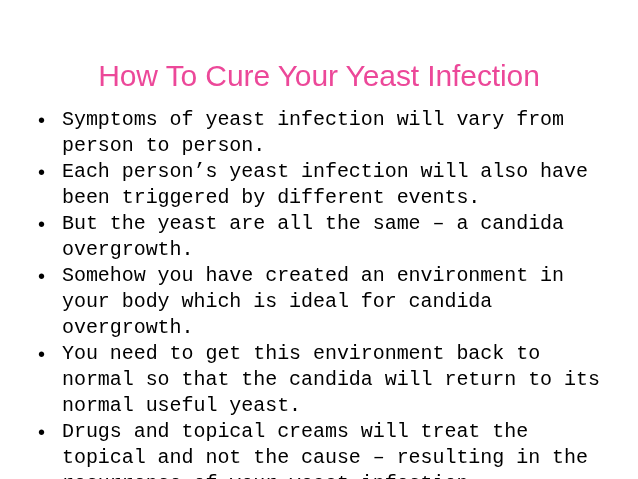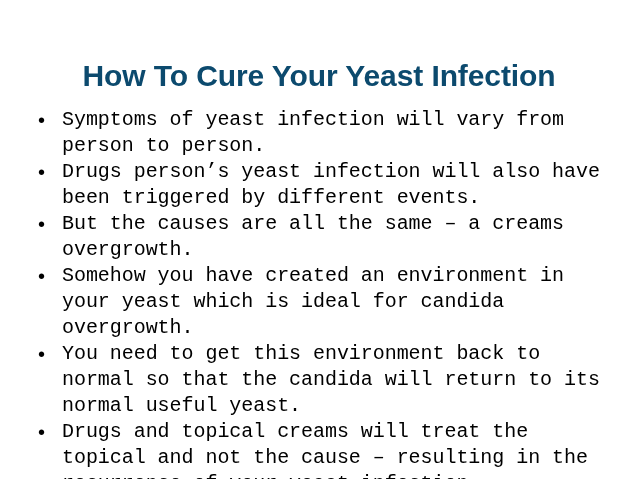--- a/index.html
+++ b/index.html
@@ -22,23 +22,23 @@
     box-sizing: border-box;
   }
   .slide-title {
     position: absolute;
     left: 0;
     top: 38px;
     width: 638px;
     text-align: center;
     font-size: 30px;
     line-height: 36px;
-    font-weight: 700;
+    font-weight: 400;
     letter-spacing: -0.1px;
-    color: #0c4a6e;
+    color: #ec4899;
     white-space: nowrap;
   }
   .bullet-list {
     position: absolute;
     left: 30px;
     top: 107px;
     width: 578px;
     margin: 0;
     padding: 0;
     list-style: none;
@@ -77,31 +77,31 @@
 
   <ul class="bullet-list">
 
     <li class="bullet-item">
       <span class="bullet-marker">•</span>
       <span class="bullet-text">Symptoms of yeast infection will vary from person to person.</span>
     </li>
 
     <li class="bullet-item">
       <span class="bullet-marker">•</span>
-      <span class="bullet-text">Drugs person’s yeast infection will also have been triggered by different events.</span>
+      <span class="bullet-text">Each person’s yeast infection will also have been triggered by different events.</span>
     </li>
 
     <li class="bullet-item">
       <span class="bullet-marker">•</span>
-      <span class="bullet-text">But the causes are all the same – a creams overgrowth.</span>
+      <span class="bullet-text">But the yeast are all the same – a candida overgrowth.</span>
     </li>
 
     <li class="bullet-item">
       <span class="bullet-marker">•</span>
-      <span class="bullet-text">Somehow you have created an environment in your yeast which is ideal for candida overgrowth.</span>
+      <span class="bullet-text">Somehow you have created an environment in your body which is ideal for candida overgrowth.</span>
     </li>
 
     <li class="bullet-item">
       <span class="bullet-marker">•</span>
       <span class="bullet-text">You need to get this environment back to normal so that the candida will return to its normal useful yeast.</span>
     </li>
 
     <li class="bullet-item">
       <span class="bullet-marker">•</span>
       <span class="bullet-text">Drugs and topical creams will treat the topical and not the cause – resulting in the recurrence of your yeast infection.</span>

